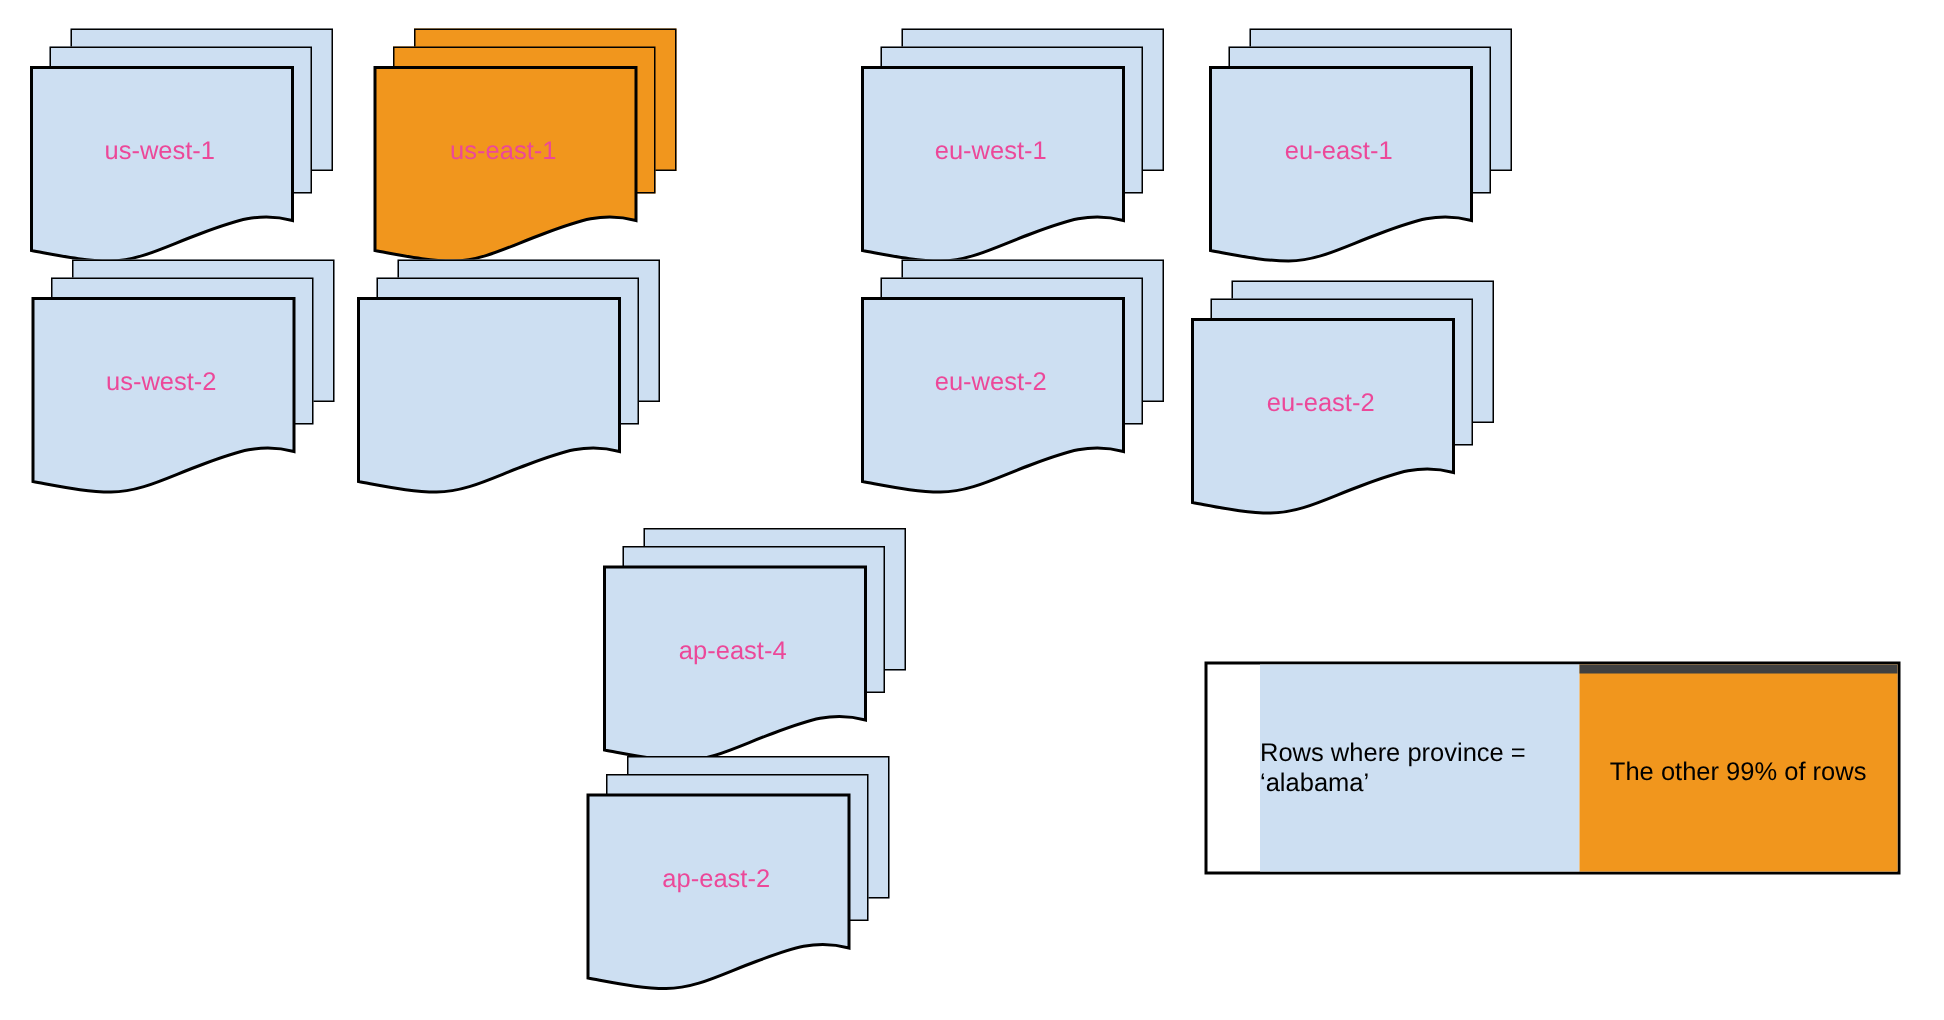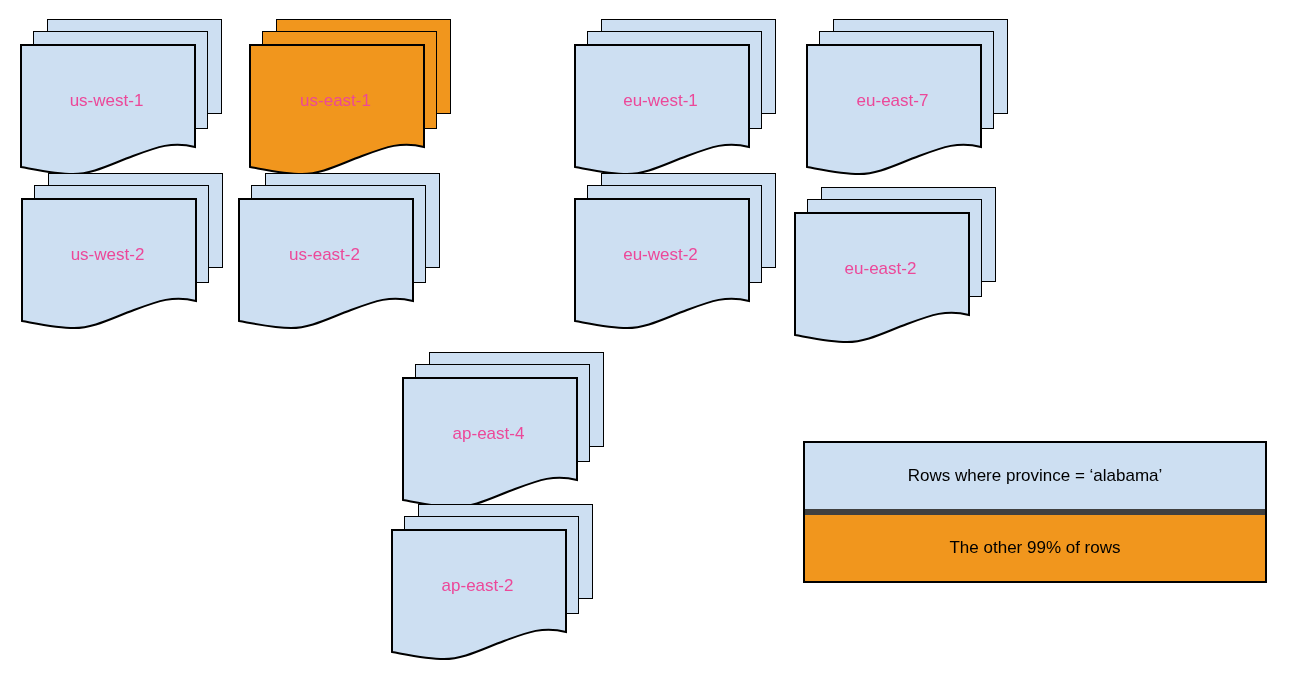--- a/index.html
+++ b/index.html
@@ -47,21 +47,22 @@
     font-size: 17px;
     color: #ec4899;
     pointer-events: none;
     white-space: nowrap;
   }
   #legend {
     position: absolute;
     box-sizing: border-box;
     border: 2px solid #000000;
     display: flex;
-    flex-direction: column;
+    flex-direction: row;
+    padding-left: 35px;
   }
   .legend-row {
     flex: 1;
     display: flex;
     align-items: center;
     justify-content: center;
     font-size: 17px;
     color: #000000;
     box-sizing: border-box;
   }
@@ -102,37 +103,36 @@
         <path d="M2,2 H176 V104 C154,98 138,104 114,113 C92,121 74,131 54,131 C38,131 24,128 2,124 Z" fill="#CDDFF2" stroke="#000000" stroke-width="2" stroke-linejoin="miter"></path>
       </svg>
       <div class="doc-label">eu-west-1</div>
     </div>
     <div class="stack" style="left: 805px; top: 19px;">
       <div class="layer back" style="background: rgb(205, 223, 242);"></div>
       <div class="layer mid" style="background: rgb(205, 223, 242);"></div>
       <svg class="front-doc" viewBox="0 0 178 134">
         <path d="M2,2 H176 V104 C154,98 138,104 114,113 C92,121 74,131 54,131 C38,131 24,128 2,124 Z" fill="#CDDFF2" stroke="#000000" stroke-width="2" stroke-linejoin="miter"></path>
       </svg>
-      <div class="doc-label">eu-east-7</div>
+      <div class="doc-label">eu-east-1</div>
     </div>
     <div class="stack" style="left: 20px; top: 173px;">
       <div class="layer back" style="background: rgb(205, 223, 242);"></div>
       <div class="layer mid" style="background: rgb(205, 223, 242);"></div>
       <svg class="front-doc" viewBox="0 0 178 134">
         <path d="M2,2 H176 V104 C154,98 138,104 114,113 C92,121 74,131 54,131 C38,131 24,128 2,124 Z" fill="#CDDFF2" stroke="#000000" stroke-width="2" stroke-linejoin="miter"></path>
       </svg>
       <div class="doc-label">us-west-2</div>
     </div>
     <div class="stack" style="left: 237px; top: 173px;">
       <div class="layer back" style="background: rgb(205, 223, 242);"></div>
       <div class="layer mid" style="background: rgb(205, 223, 242);"></div>
       <svg class="front-doc" viewBox="0 0 178 134">
         <path d="M2,2 H176 V104 C154,98 138,104 114,113 C92,121 74,131 54,131 C38,131 24,128 2,124 Z" fill="#CDDFF2" stroke="#000000" stroke-width="2" stroke-linejoin="miter"></path>
       </svg>
-      <div class="doc-label">us-east-2</div>
     </div>
     <div class="stack" style="left: 573px; top: 173px;">
       <div class="layer back" style="background: rgb(205, 223, 242);"></div>
       <div class="layer mid" style="background: rgb(205, 223, 242);"></div>
       <svg class="front-doc" viewBox="0 0 178 134">
         <path d="M2,2 H176 V104 C154,98 138,104 114,113 C92,121 74,131 54,131 C38,131 24,128 2,124 Z" fill="#CDDFF2" stroke="#000000" stroke-width="2" stroke-linejoin="miter"></path>
       </svg>
       <div class="doc-label">eu-west-2</div>
     </div>
     <div class="stack" style="left: 793px; top: 187px;">

